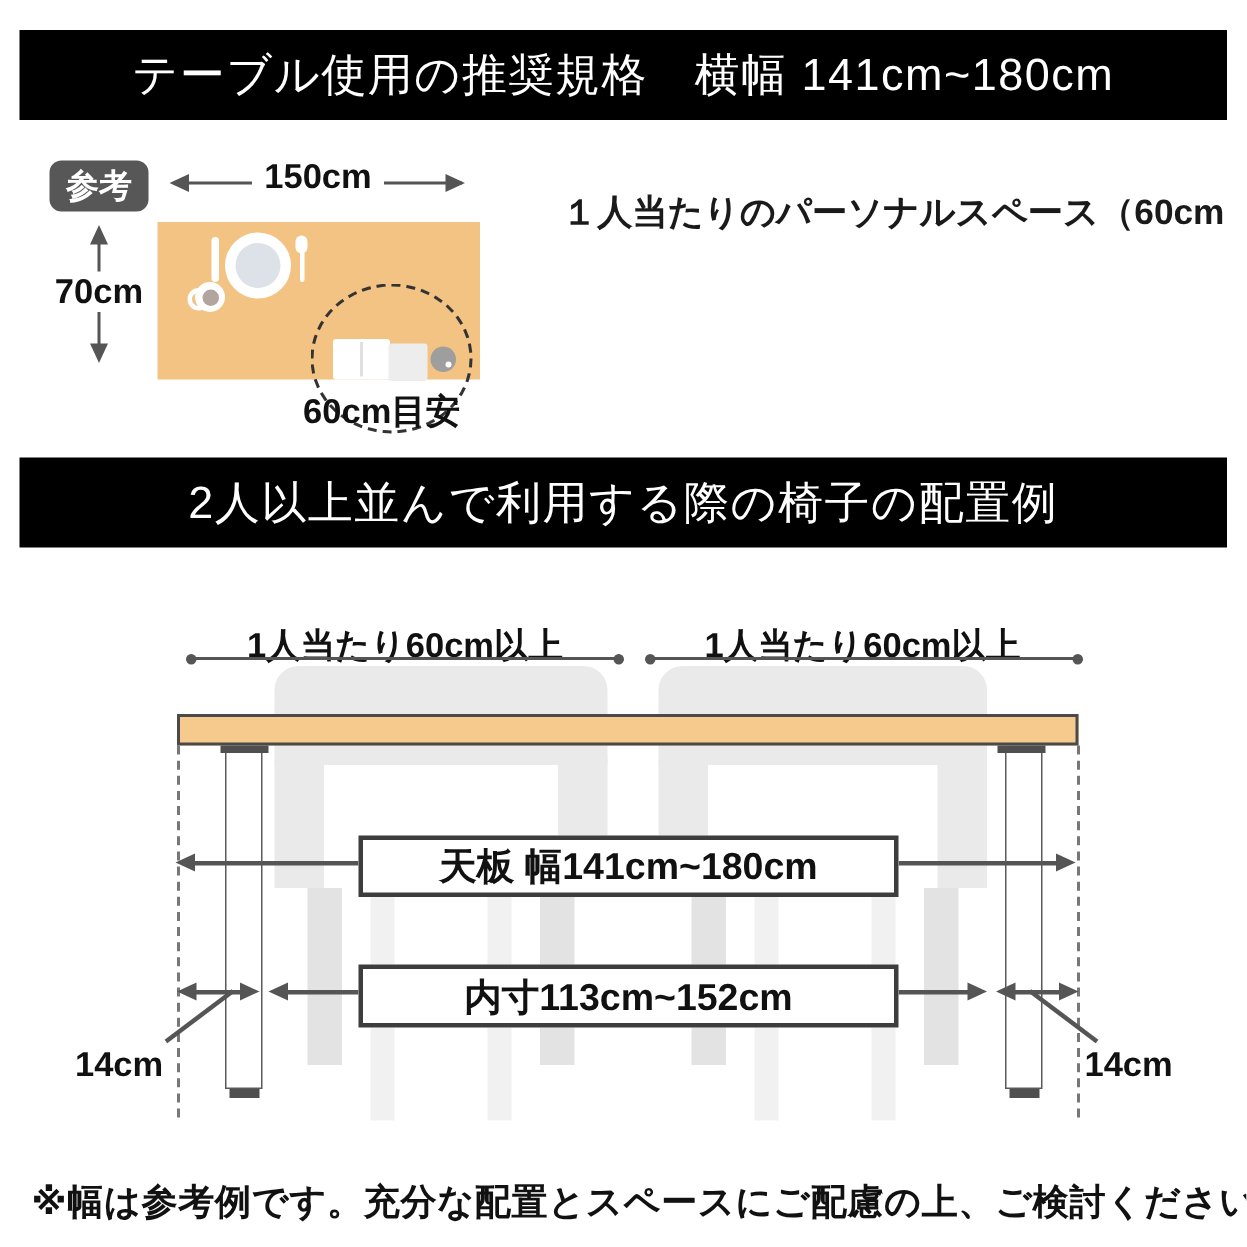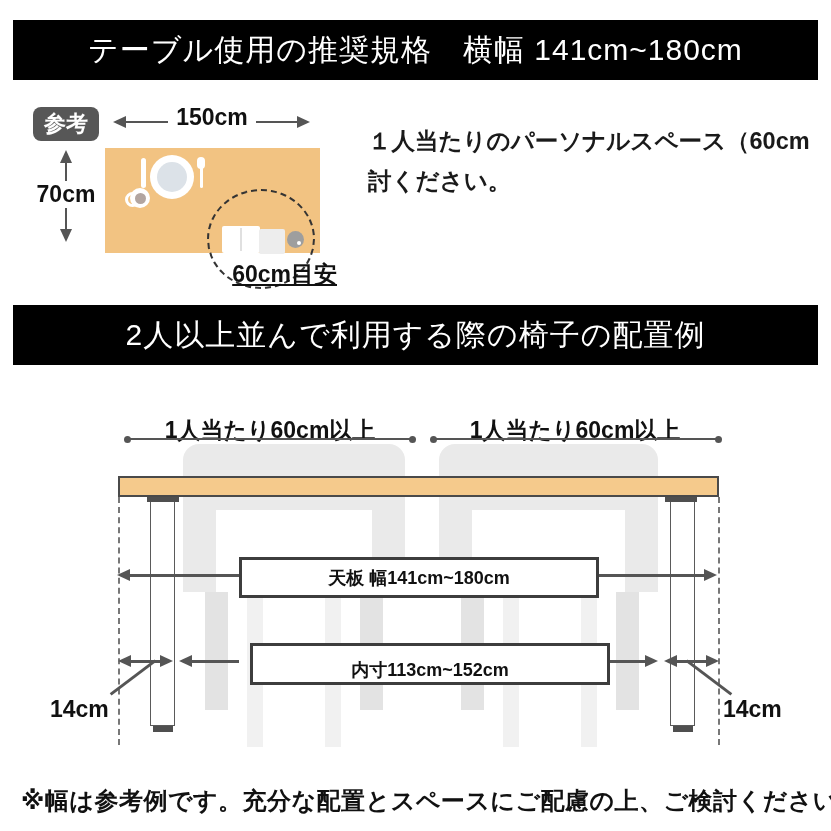--- a/index.html
+++ b/index.html
@@ -22,38 +22,38 @@
   .ah-right{border-width:6.5px 0 6.5px 13px;border-color:transparent transparent transparent #555;}
   .ah-up   {border-width:0 6.5px 13px 6.5px;border-color:transparent transparent #555 transparent;}
   .ah-down {border-width:13px 6.5px 0 6.5px;border-color:#555 transparent transparent transparent;}
   .dashv{position:absolute;width:0;border-left:2px dashed #777;}
   .diag{position:absolute;height:3px;background:#555;}
   .meas-label{position:absolute;font-weight:700;font-size:23px;color:#111;white-space:nowrap;}
   .dim-box{
     position:absolute;background:#fff;border:3px solid #3d3d3d;
     display:flex;align-items:center;justify-content:center;
   }
-  .dim-box span{font-size:18px;font-weight:700;color:#111;white-space:nowrap;}
+  .dim-box span{font-size:25px;font-weight:700;color:#111;white-space:nowrap;}
   
   .badge{
     position:absolute;left:33px;top:107px;width:66px;height:34px;background:#575757;border-radius:8px;
     display:flex;align-items:center;justify-content:center;
   }
   .badge span{color:#fff;font-size:22px;font-weight:700;}
   .ref-table{position:absolute;left:105px;top:148px;width:215px;height:105px;background:#F2C382;}
   .wlabel{position:absolute;left:168px;top:104px;width:88px;text-align:center;background:#fff;
     font-size:23px;font-weight:700;}
   .dlabel{position:absolute;left:36px;top:181px;width:60px;text-align:center;background:#fff;
     font-size:23px;font-weight:700;}
   .dash-circle{position:absolute;left:207px;top:189px;width:104px;height:96px;border:2px dashed #333;
     border-radius:50%;}
-  .space-label{position:absolute;left:212px;top:259px;width:125px;text-align:right;
-    font-size:23px;font-weight:700;white-space:nowrap;text-decoration:underline;}
+  .space-label{position:absolute;left:192px;top:259px;width:125px;text-align:center;
+    font-size:23px;font-weight:700;white-space:nowrap;}
   .desc{position:absolute;left:368px;top:122px;width:455px;}
-  .desc div{font-size:23.5px;font-weight:700;line-height:39.5px;white-space:nowrap;color:#1a1a1a;}
+  .desc div{font-size:23.5px;font-weight:700;line-height:39.5px;white-space:nowrap;color:#1a1a1a;text-align:center;}
   
   .plate-outer{position:absolute;left:150px;top:155px;width:44px;height:44px;border-radius:50%;background:#fff;}
   .plate-inner{position:absolute;left:157px;top:162px;width:30px;height:30px;border-radius:50%;background:#DCE2E8;}
   .utensil{position:absolute;background:#fff;border-radius:3px;}
   .cup-outer{position:absolute;left:130px;top:188px;width:20px;height:20px;border-radius:50%;background:#fff;}
   .cup-inner{position:absolute;left:134.5px;top:192.5px;width:11px;height:11px;border-radius:50%;background:#B2A5A0;}
   .cup-handle{position:absolute;left:125px;top:192px;width:9px;height:9px;border:3px solid #fff;border-radius:50%;}
   .book-open{position:absolute;left:222px;top:226px;width:38px;height:27px;background:#fff;border-radius:2px;}
   .book-open i{position:absolute;left:18px;top:2px;width:2px;height:23px;background:#e0e0e0;}
   .book-note{position:absolute;left:259px;top:229px;width:26px;height:25px;background:#EDEDED;border-radius:2px;}
@@ -112,21 +112,20 @@
       <i></i>
     </div>
   <div class="book-note"></div>
   <div class="mag">
       <i></i>
     </div>
   <div class="space-label">60cm目安</div>
 
   <div class="desc">
     <div>１人当たりのパーソナルスペース（60cm</div>
-    <div>討ください。</div>
   </div>
 
   <div class="banner" style="top:305px;align-items:center;">
     <span>2人以上並んで利用する際の椅子の配置例</span>
   </div>
 
   <div class="meas-label" style="left:145px;top:415px;width:250px;text-align:center;">1人当たり60cm以上</div>
   <div class="meas-label" style="left:450px;top:415px;width:250px;text-align:center;">1人当たり60cm以上</div>
 
   <div class="hline" style="left:127px;top:437.75px;width:285px;"></div>
@@ -177,21 +176,21 @@
 
   <div class="ah ah-left" style="left:179px;top:655px;"></div>
   <div class="hline" style="left:190px;top:660.25px;width:49px;height:3px;"></div>
   <div class="hline" style="left:599px;top:660.25px;width:48px;height:3px;"></div>
   <div class="ah ah-right" style="left:645px;top:655px;"></div>
 
   <div class="ah ah-left" style="left:664px;top:655px;"></div>
   <div class="hline" style="left:674px;top:660.25px;width:36px;height:3px;"></div>
   <div class="ah ah-right" style="left:706px;top:655px;"></div>
 
-  <div class="dim-box" style="left:250px;top:643px;width:360px;height:42px;box-sizing:border-box;align-items:flex-end;">
+  <div class="dim-box" style="left:239px;top:643px;width:360px;height:42px;box-sizing:border-box;">
     <span>内寸113cm~152cm</span>
   </div>
 
   <div class="diag" style="left:105px;top:676px;width:56px;transform:rotate(-37deg);"></div>
   <div class="diag" style="left:681px;top:676px;width:56px;transform:rotate(37deg);"></div>
   <div class="meas-label" style="left:50px;top:696px;">14cm</div>
   <div class="meas-label" style="left:723px;top:696px;">14cm</div>
 
   <div class="footnote">※幅は参考例です。充分な配置とスペースにご配慮の上、ご検討ください。</div>
 

